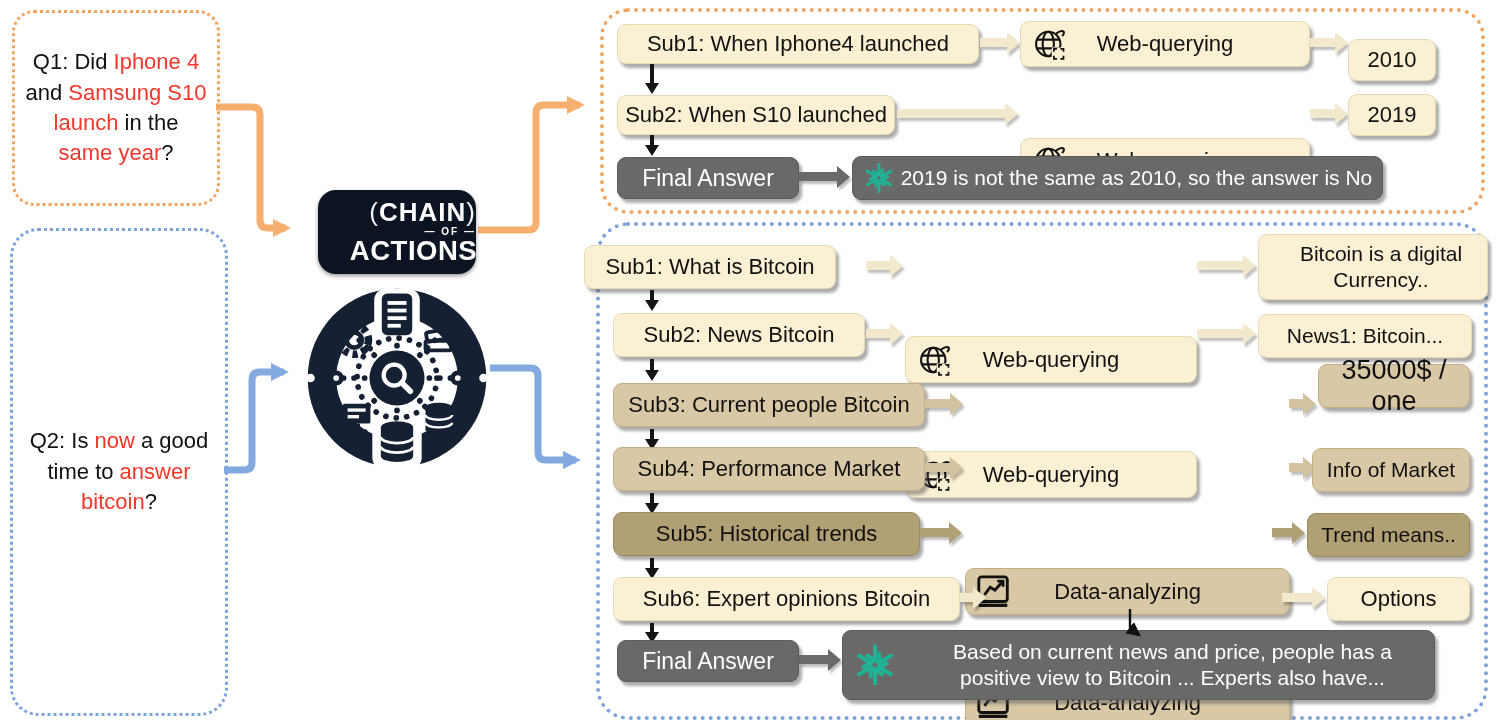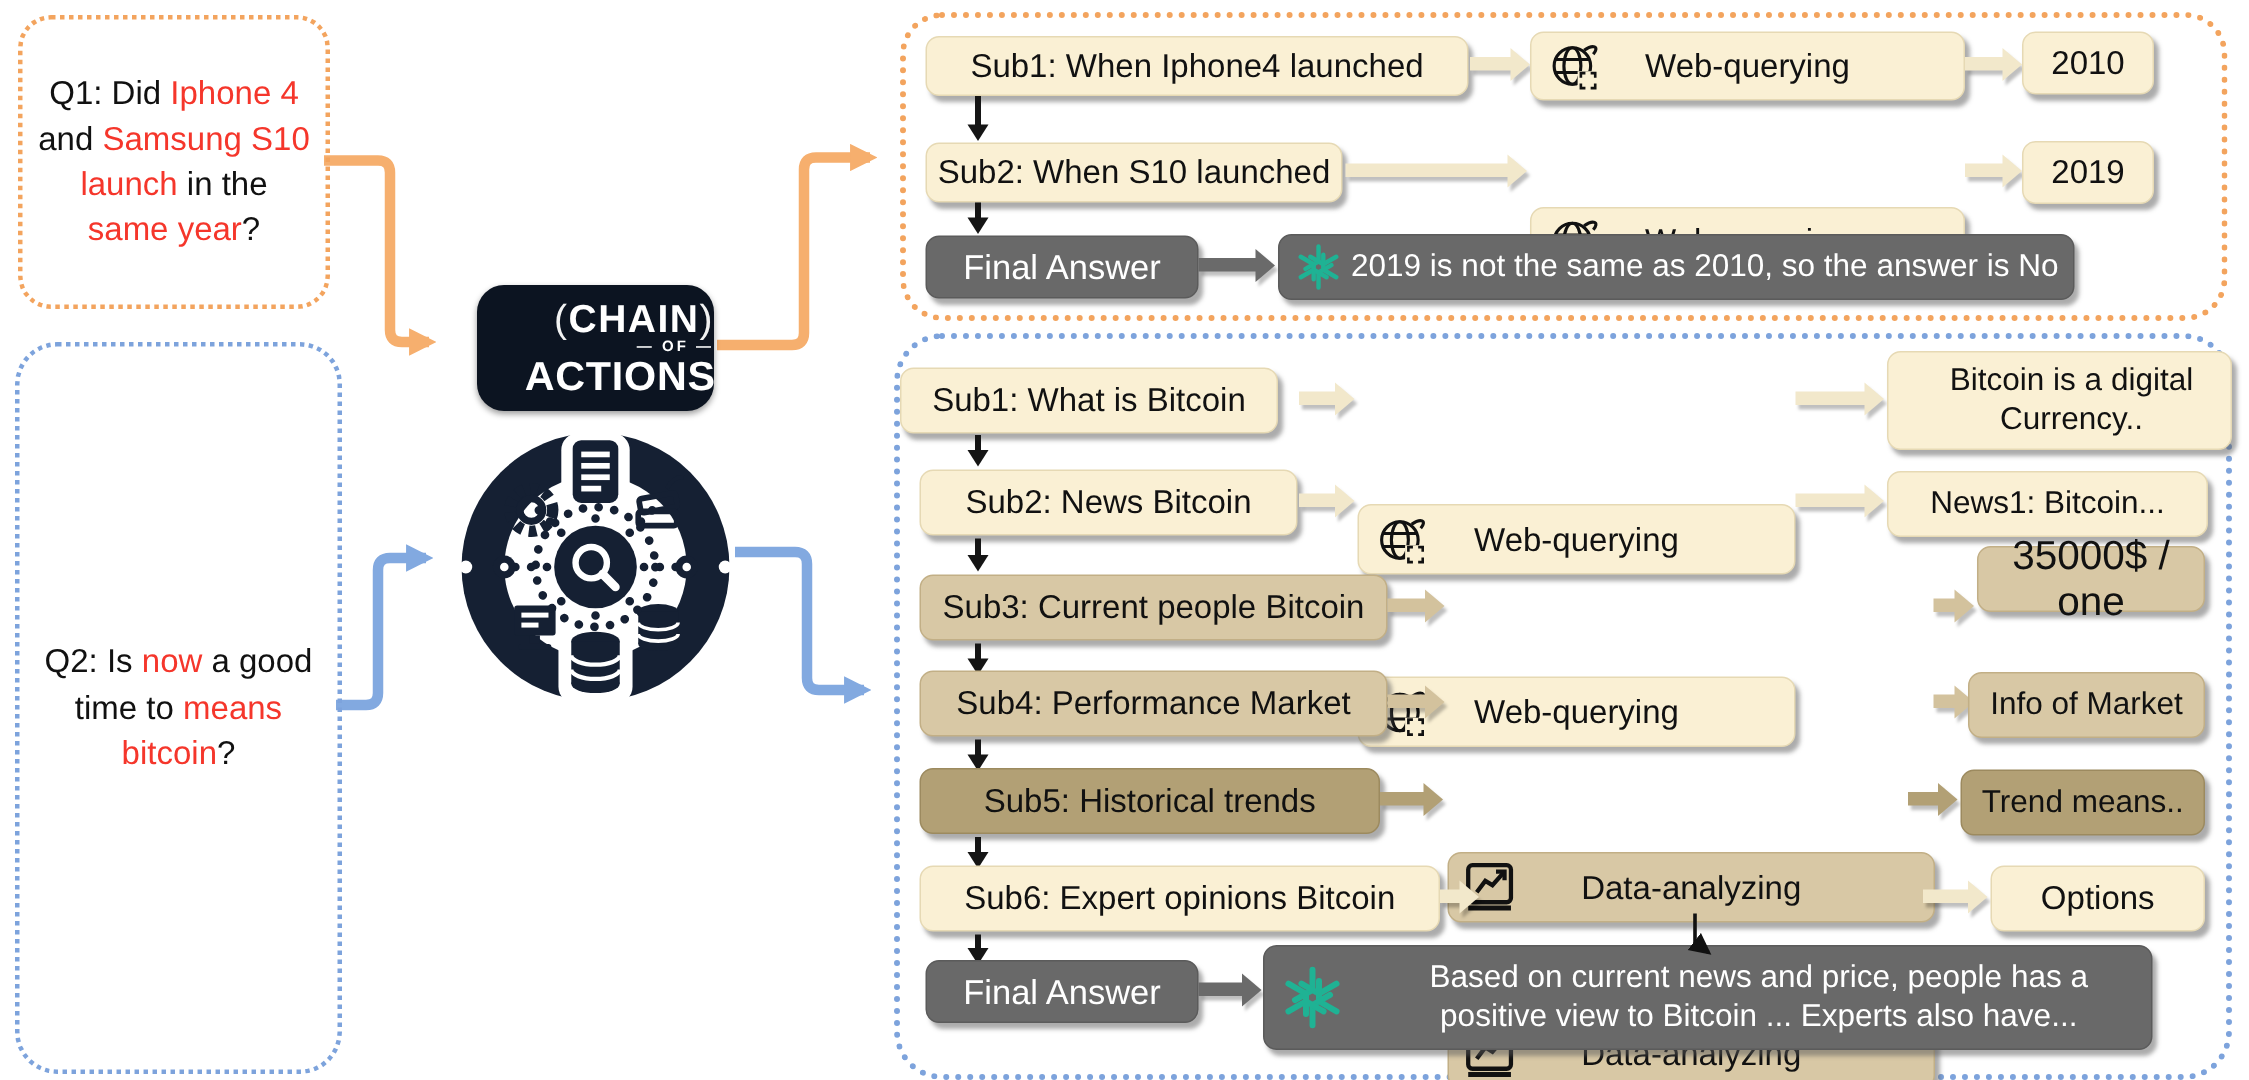--- a/index.html
+++ b/index.html
@@ -83,21 +83,21 @@
 
   <div class="qbox p-orange" style="left:12px;top:10px;width:202px;height:190px;border:3.5px dotted #F3A45E;border-radius:22px;">
     <div><span>Q1: Did </span><span class="r">Iphone 4</span></div>
     <div><span>and </span><span class="r">Samsung S10</span></div>
     <div><span class="r">launch</span><span> in the</span></div>
     <div><span class="r">same year</span><span>?</span></div>
   </div>
 
   <div class="qbox p-blue" style="left:10px;top:228px;width:212px;height:482px;border:3.5px dotted #7DA3DC;border-radius:28px;">
     <div><span>Q2: Is </span><span class="r">now</span><span> a good</span></div>
-    <div><span>time to </span><span class="r">means</span></div>
+    <div><span>time to </span><span class="r">answer</span></div>
     <div><span class="r">bitcoin</span><span>?</span></div>
   </div>
 
   <div class="logo">
     <span class="l1">CHAIN</span>
     <span class="l2">OF</span>
     <span class="l3">ACTIONS</span>
   </div>
 
   <svg style="position:absolute;left:302px;top:283px;z-index:2;" width="190" height="190" viewBox="0 0 200 200">
@@ -183,21 +183,21 @@
           </g>
           <rect x="25" y="27" width="15" height="15" fill="#FAF0D4"></rect>
           <g fill="none" stroke="#111" stroke-width="2">
             <path d="M27.5 32v-3.5h3.5M35 28.5h3.5V32M38.5 36.5V40H35M31 40h-3.5v-3.5"></path>
           </g>
         </svg>
     </span>
     <span>Web-querying</span>
   </div>
   <div class="harrow c-cream" style="left:1310px;top:38px;width:38px;"></div>
-  <div class="box cream" style="left:1348px;top:21px;width:86px;height:40px;">2010</div>
+  <div class="box cream" style="left:1348px;top:39px;width:86px;height:40px;">2010</div>
 
   <div class="varrow" style="left:650px;top:64px;height:20px;"></div>
 
   <div class="box cream" style="left:617px;top:95px;width:276px;height:38px;">Sub2: When S10 launched</div>
   <div class="harrow c-cream" style="left:897px;top:109px;width:121px;"></div>
   <div class="box cream action" style="left:1020px;top:92px;width:288px;height:44px;">
     <span class="ic">
       <svg width="40" height="40" viewBox="0 0 46 46">
           <g fill="none" stroke="#111" stroke-width="2.4">
             <circle cx="21" cy="23" r="14"></circle>
@@ -231,21 +231,21 @@
             <path d="M0 -18.5 L0 -5 L-11.7 1.75" transform="rotate(240)"></path>
             <path d="M0 -18.5 L0 -5 L-11.7 1.75" transform="rotate(300)"></path>
           </g>
         </svg>
     </span>
     <span>2019 is not the same as 2010, so the answer is No</span>
   </div>
 
   <div class="panel p-blue" style="left:596px;top:222px;width:884px;height:490px;border-radius:32px;"></div>
 
-  <div class="box cream" style="left:600px;top:245px;width:250px;height:42px;text-align:center;">Sub1: What is Bitcoin</div>
+  <div class="box cream" style="left:584px;top:245px;width:250px;height:42px;text-align:center;">Sub1: What is Bitcoin</div>
   <div class="harrow c-cream" style="left:866px;top:261px;width:37px;"></div>
   <div class="box cream action" style="left:905px;top:244px;width:290px;height:45px;">
     <span class="ic">
       <svg width="40" height="40" viewBox="0 0 46 46">
           <g fill="none" stroke="#111" stroke-width="2.4">
             <circle cx="21" cy="23" r="14"></circle>
             <ellipse cx="21" cy="23" rx="6.5" ry="14"></ellipse>
             <path d="M7.5 18h27M7.5 28h27"></path>
             <path d="M30 11c7-5 12-3 7 3"></path>
           </g>

